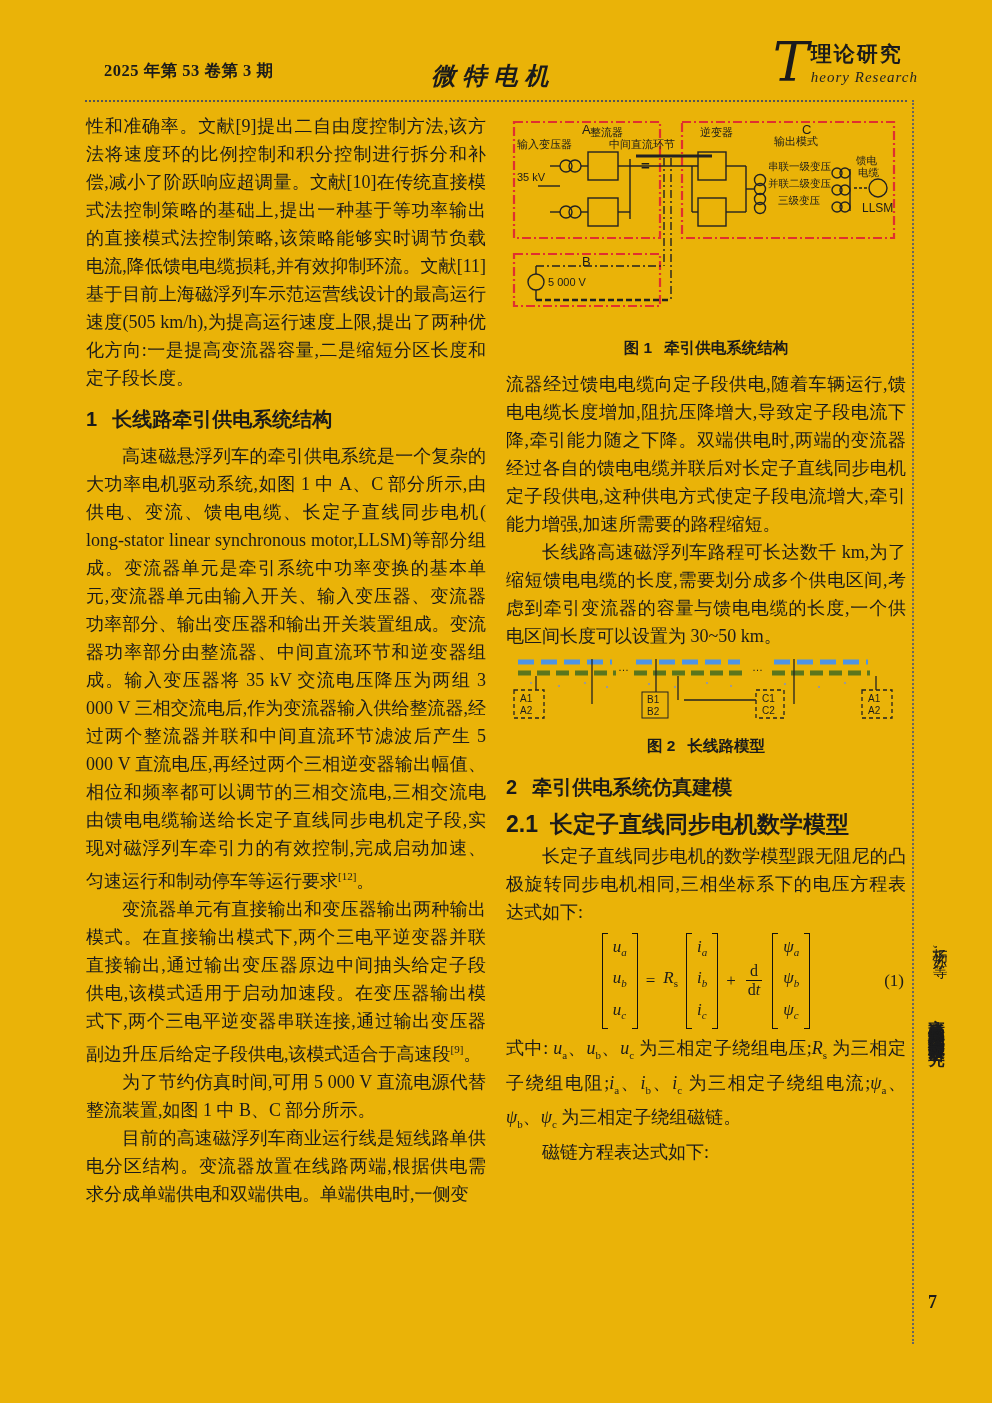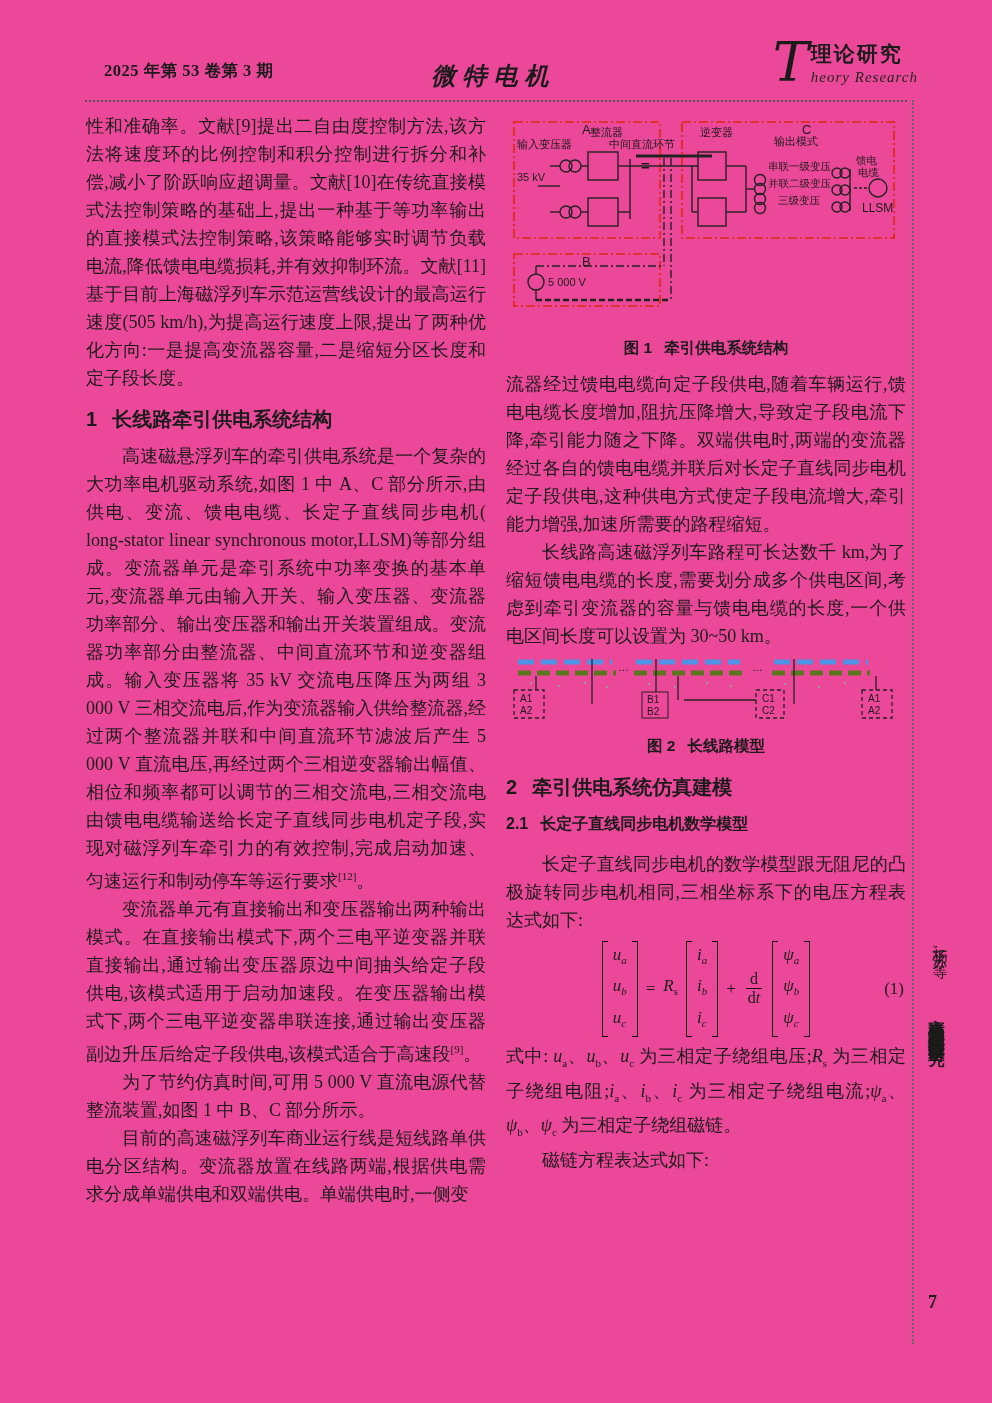--- a/index.html
+++ b/index.html
@@ -1,18 +1,18 @@
 <!DOCTYPE html>
 <html><head>
 <meta charset="utf-8">
 <style>
   * { margin:0; padding:0; box-sizing:border-box; }
   html,body { width:992px; height:1403px; }
   body { background:#ffffff; font-family:"Liberation Serif", serif; color:#1b1b1b; }
-  .page { position:relative; width:992px; height:1403px; overflow:hidden; background:#ec4899; }
+  .page { position:relative; width:992px; height:1403px; overflow:hidden; background:#eab308; }
 
   
   .issue { position:absolute; left:104px; top:60px; font-size:16.5px; font-weight:bold; letter-spacing:.5px; }
   .journal { position:absolute; left:50%; transform:translateX(-52%); top:60px;
              font-size:24px; font-weight:bold; font-style:italic; letter-spacing:7px; }
   .colhead { position:absolute; right:74px; top:40px; display:flex; align-items:flex-start; }
   .bigT { font-size:54px; font-style:italic; line-height:.85; font-family:"DejaVu Serif", serif; }
   .colhead-stack { display:flex; flex-direction:column; margin-left:2px; }
   .colhead-cn { font-size:21px; font-weight:bold; font-family:"Liberation Sans", sans-serif; letter-spacing:2px; }
   .colhead-en { font-size:15px; font-style:italic; color:#222; margin-top:1px; letter-spacing:1px; }
@@ -25,22 +25,22 @@
   .col-right { left:506px; }
   p { margin:0; }
   .ind { text-indent:2em; }
   sup { font-size:11px; }
   sub { font-size:11px; }
   i { font-family:"Liberation Serif", serif; }
 
   .h-sec { font-family:"Liberation Sans", sans-serif; font-weight:bold; font-size:20px;
            margin:13px 0 9px; display:flex; }
   .h-sec .num { margin-right:15px; }
-  .h-sub { font-family:"Liberation Sans", sans-serif; font-weight:bold; font-size:16px;
-           margin:8px 0 12px; display:flex; }
+  .h-sub { font-family:"Liberation Sans", sans-serif; font-weight:bold; font-size:23px;
+           margin:8px 0 4px; display:flex; }
   .h-sub .num { margin-right:12px; }
 
   
   .figure { margin:2px 0 0; }
   .caption { text-align:center; font-size:15.5px; font-weight:bold; margin:4px 0 8px;
              font-family:"Liberation Sans", sans-serif; }
   .caption .cap-title { margin-left:12px; }
   svg text { font-family:"Liberation Sans", sans-serif; fill:#1b1b1b; }
 
   

